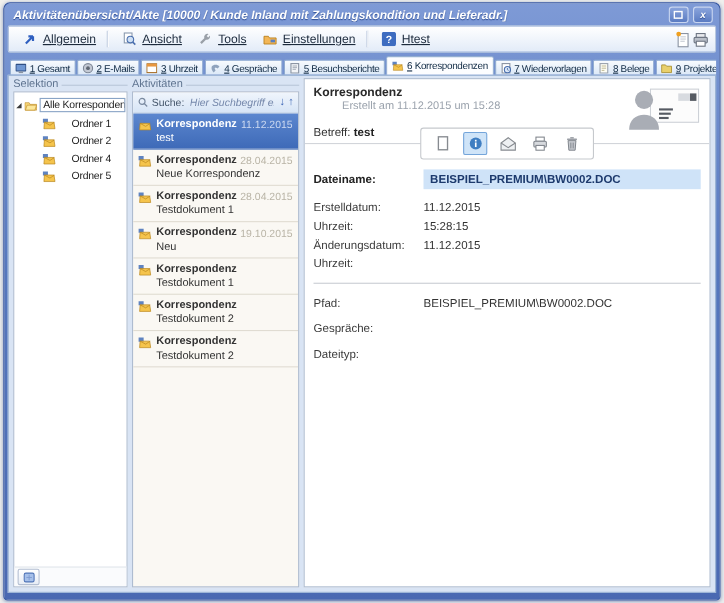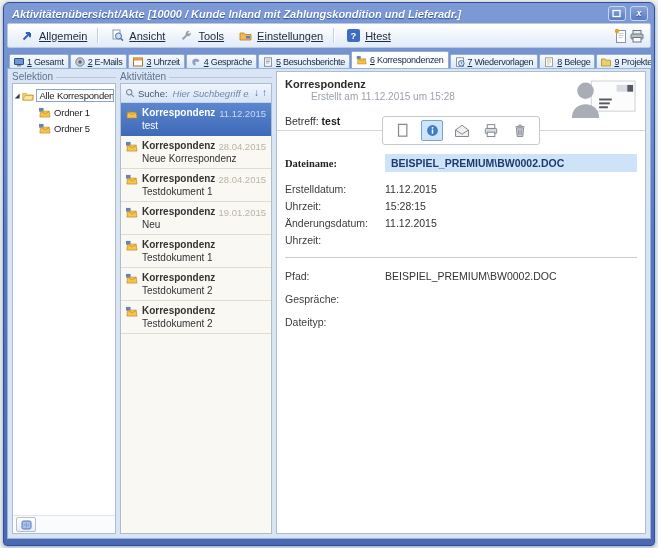--- a/index.html
+++ b/index.html
@@ -38,21 +38,21 @@
   .group-cap{font-size:10px;color:#5f7490;height:12px;line-height:12px;display:flex;align-items:center;gap:3px;white-space:nowrap;}
   .group-cap::after{content:"";flex:1;height:1px;background:#b9c6d9;}
   .group-box{flex:1;background:#fff;border:1px solid #aebcd0;position:relative;overflow:hidden;min-height:0;}
   .col-sel{width:104px;flex:none;}
   .col-akt{width:152px;flex:none;}
   
   .sel-box{display:flex;flex-direction:column;}
   .tree{flex:1;padding:3px 1px;font-size:9.5px;letter-spacing:-0.2px;color:#222;}
   .tr-root{display:flex;align-items:center;gap:2px;height:17px;cursor:pointer;}
   .root-label{border:1px solid #89a4c6;background:#fff;padding:0 2px;white-space:nowrap;overflow:hidden;}
-  .tr-child{display:flex;align-items:center;gap:3px;height:16px;padding-left:24px;cursor:pointer;white-space:nowrap;}
+  .tr-child{display:flex;align-items:center;gap:14px;height:16px;padding-left:24px;cursor:pointer;white-space:nowrap;}
   .sel-bottom{height:17px;border-top:1px solid #e2e6ec;background:#fafbfd;display:flex;align-items:center;padding:0 3px;}
   .mini-btn{width:18px;height:13px;display:flex;align-items:center;justify-content:center;border:1px solid #b4bfd2;border-radius:2px;background:linear-gradient(#fff,#e8edf5);cursor:pointer;}
   
   .akt-box{display:flex;flex-direction:column;background:#faf8f3;}
   .searchbar{height:18px;flex:none;display:flex;align-items:center;gap:3px;padding:0 4px;
     background:linear-gradient(#f0f5fc,#d7e5f6);border-bottom:1px solid #c3d4e9;font-size:9.5px;color:#44566b;}
   .search-input{flex:1;min-width:0;border:none;background:transparent;outline:none;
     font-family:inherit;font-size:9.5px;font-style:italic;color:#5a6f92;}
   .search-input::placeholder{color:#7588ab;font-style:italic;}
   .srch-arrow{color:#3f69b6;font-size:10px;font-weight:bold;line-height:1;cursor:pointer;}
@@ -76,21 +76,21 @@
   .d-divider{position:absolute;left:0;right:0;top:58px;height:1px;background:#d2d5da;}
   .d-toolbar{position:absolute;left:50%;top:44px;transform:translateX(-50%);z-index:2;
     background:#fff;border:1px solid #c6c9cd;border-radius:3px;padding:3px 9px;display:flex;gap:9px;align-items:center;}
   .tbi{width:20px;height:19px;display:flex;align-items:center;justify-content:center;cursor:pointer;border-radius:2px;}
   .tbi.on{background:#cfe4f8;border:1px solid #74a5da;}
   .d-fields{margin-top:27px;}
   .f-row{display:flex;align-items:center;min-height:17px;}
   .f-row.first{margin-bottom:8px;}
   .f-row.gap{margin-bottom:6px;}
   .f-label{width:100px;flex:none;color:#3c3c3c;}
-  .f-label.b{font-weight:bold;color:#222;font-family:Liberation Serif, serif;}
+  .f-label.b{font-weight:bold;color:#222;}
   .f-value{flex:1;color:#333;}
   .f-value.hl{background:#cfe3f8;padding:3px 6px;font-weight:bold;color:#1d3a6d;}
   .f-div{height:1px;background:#c9cdd3;margin:9px 0;}
 </style>
 </head>
 <body>
 
 <div class="window">
 
   <div class="titlebar">
@@ -250,20 +250,36 @@
               </svg>
             <span class="root-label">Alle Korrespondenzen</span>
           </div>
           <div class="tr-child">
             <svg width="13" height="11" viewBox="0 0 14 12">
                 <path fill="#5f83c0" d="M1 1h5v4H1z"></path>
                 <path fill="#f5c44c" stroke="#b9871f" stroke-width=".7" d="M2.5 4.5h9.5l1 6.5h-11z"></path>
                 <path fill="none" stroke="#b9871f" stroke-width=".7" d="M2.5 4.5l5.5 3 4.5-3"></path>
               </svg>
             <span>Ordner 1</span>
+          </div>
+          <div class="tr-child">
+            <svg width="13" height="11" viewBox="0 0 14 12">
+                <path fill="#5f83c0" d="M1 1h5v4H1z"></path>
+                <path fill="#f5c44c" stroke="#b9871f" stroke-width=".7" d="M2.5 4.5h9.5l1 6.5h-11z"></path>
+                <path fill="none" stroke="#b9871f" stroke-width=".7" d="M2.5 4.5l5.5 3 4.5-3"></path>
+              </svg>
+            <span>Ordner 2</span>
+          </div>
+          <div class="tr-child">
+            <svg width="13" height="11" viewBox="0 0 14 12">
+                <path fill="#5f83c0" d="M1 1h5v4H1z"></path>
+                <path fill="#f5c44c" stroke="#b9871f" stroke-width=".7" d="M2.5 4.5h9.5l1 6.5h-11z"></path>
+                <path fill="none" stroke="#b9871f" stroke-width=".7" d="M2.5 4.5l5.5 3 4.5-3"></path>
+              </svg>
+            <span>Ordner 4</span>
           </div>
           <div class="tr-child">
             <svg width="13" height="11" viewBox="0 0 14 12">
                 <path fill="#5f83c0" d="M1 1h5v4H1z"></path>
                 <path fill="#f5c44c" stroke="#b9871f" stroke-width=".7" d="M2.5 4.5h9.5l1 6.5h-11z"></path>
                 <path fill="none" stroke="#b9871f" stroke-width=".7" d="M2.5 4.5l5.5 3 4.5-3"></path>
               </svg>
             <span>Ordner 5</span>
           </div>
         </div>
@@ -335,21 +351,21 @@
           <div class="li">
             <span class="li-icon"><svg width="13" height="11" viewBox="0 0 14 12">
                   <path fill="#5f83c0" d="M1 1h5v4H1z"></path>
                   <path fill="#f5c44c" stroke="#b9871f" stroke-width=".7" d="M2.5 4.5h9.5l1 6.5h-11z"></path>
                   <path fill="none" stroke="#b9871f" stroke-width=".7" d="M2.5 4.5l5.5 3 4.5-3"></path>
                 </svg></span>
             <div class="li-text">
               <div class="li-title">Korrespondenz</div>
               <div class="li-sub">Neu</div>
             </div>
-            <span class="li-date">19.01.2015</span>
+            <span class="li-date">19.10.2015</span>
           </div>
 
           <div class="li">
             <span class="li-icon"><svg width="13" height="11" viewBox="0 0 14 12">
                   <path fill="#5f83c0" d="M1 1h5v4H1z"></path>
                   <path fill="#f5c44c" stroke="#b9871f" stroke-width=".7" d="M2.5 4.5h9.5l1 6.5h-11z"></path>
                   <path fill="none" stroke="#b9871f" stroke-width=".7" d="M2.5 4.5l5.5 3 4.5-3"></path>
                 </svg></span>
             <div class="li-text">
               <div class="li-title">Korrespondenz</div>

